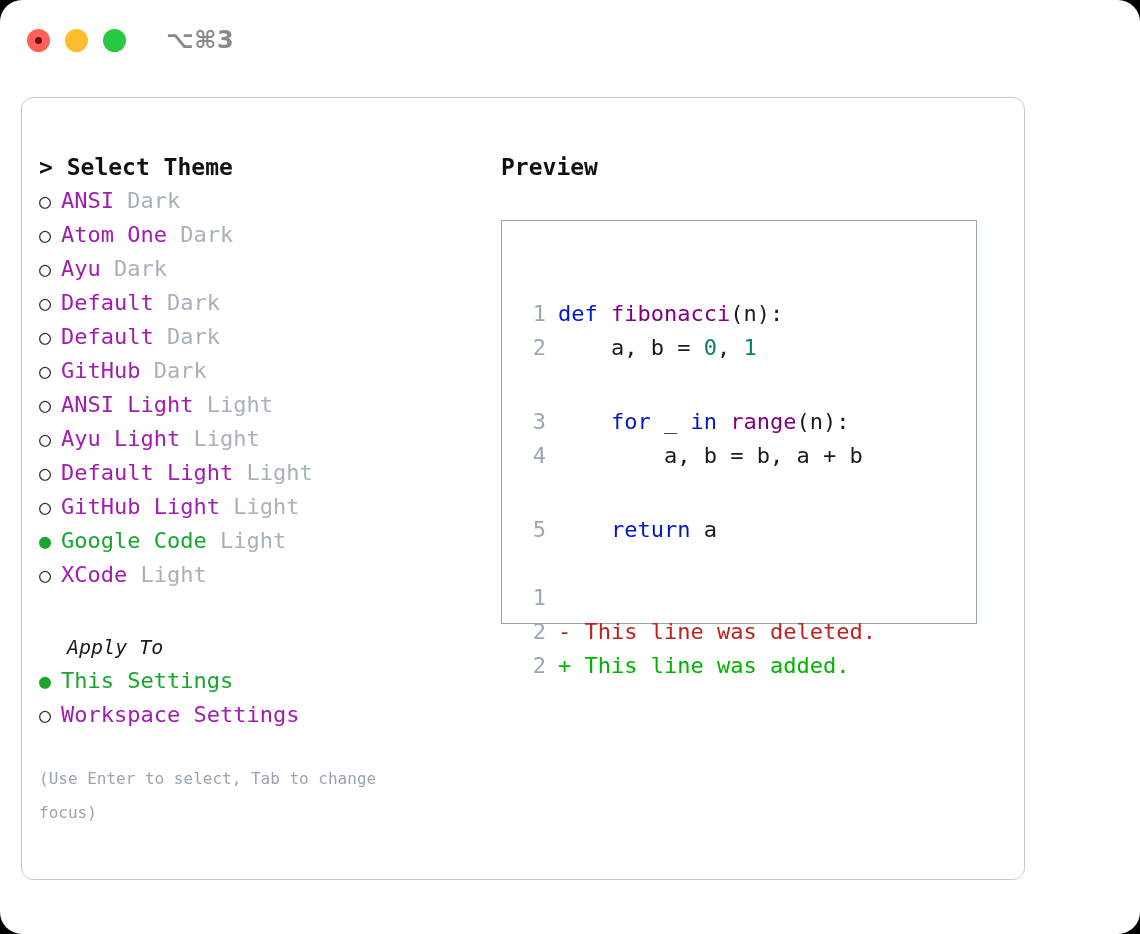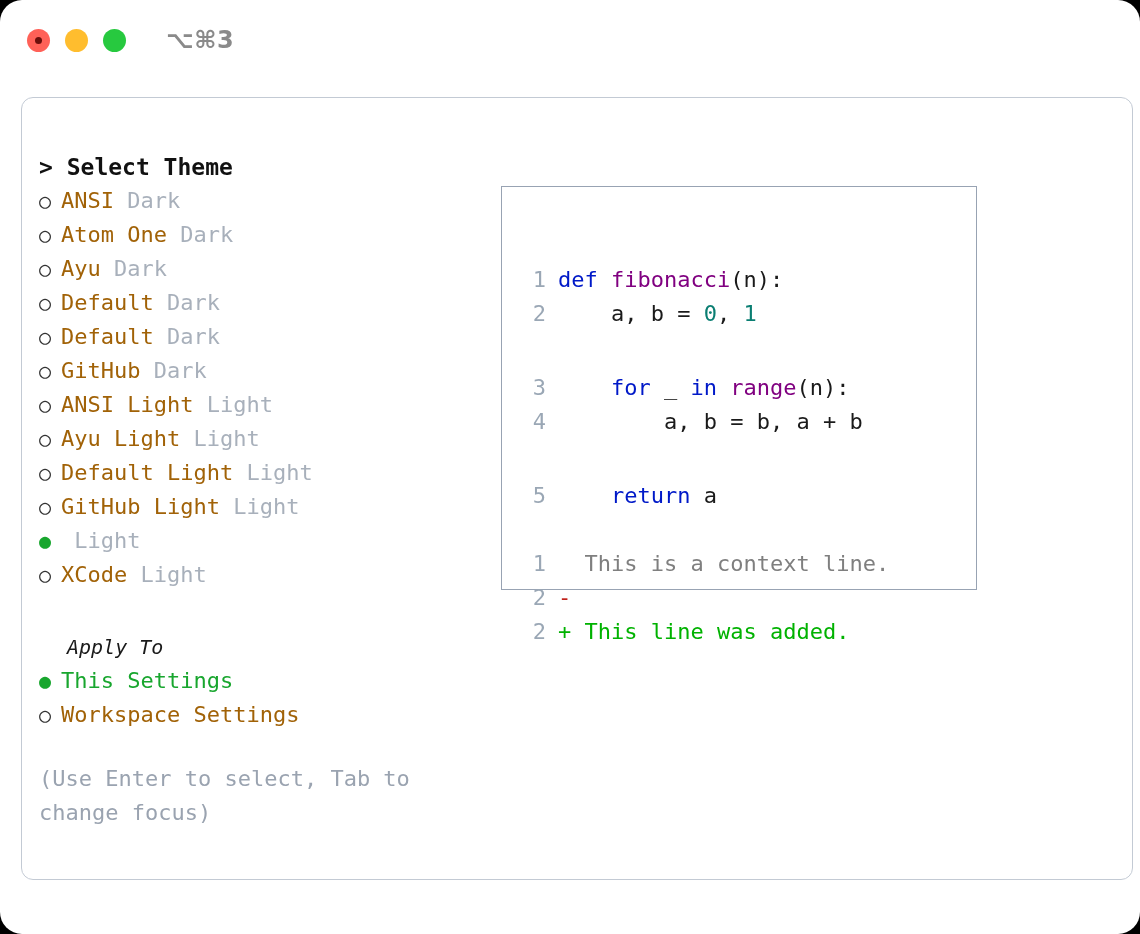--- a/index.html
+++ b/index.html
@@ -69,21 +69,21 @@
     color: #8a8a8a;
     letter-spacing: 0.5px;
     white-space: pre;
   }
 
   
   .panel {
     position: absolute;
     left: 21px;
     top: 97px;
-    width: 1112px;
+    width: 1004px;
     height: 783px;
     border: 1.6px solid #c3cad4;
     border-radius: 12px;
     box-sizing: border-box;
     background: #ffffff;
   }
 
   
   .left-col {
     position: absolute;
@@ -108,38 +108,38 @@
   .bullet {
     display: inline-block;
     width: 22px;
     flex: 0 0 22px;
     font-size: 20px;
     color: #333333;
   }
   .bullet.sel {
     color: #18a62e;
   }
-  .opt-name   { color: #a16207; }
+  .opt-name   { color: #a21caf; }
   .opt-name.sel { color: #18a62e; }
   .opt-tag    { color: #a8b0bb; }
 
   .section-gap { height: 38px; }
 
   .apply-title {
     font-size: 20px;
     line-height: 34px;
     color: #1a1a1a;
     padding-left: 28px;
     white-space: pre;
     font-style: italic;
   }
 
   .hint {
     margin-top: 30px;
-    font-size: 22px;
+    font-size: 16px;
     line-height: 34px;
     color: #9aa3b0;
     width: 400px;
     white-space: pre-wrap;
   }
 
   
   .right-col {
     position: absolute;
     left: 479px;
@@ -211,49 +211,50 @@
           <div class="option-row"><span class="bullet">○</span><span class="opt-name">ANSI</span><span> </span><span class="opt-tag">Dark</span></div>
           <div class="option-row"><span class="bullet">○</span><span class="opt-name">Atom One</span><span> </span><span class="opt-tag">Dark</span></div>
           <div class="option-row"><span class="bullet">○</span><span class="opt-name">Ayu</span><span> </span><span class="opt-tag">Dark</span></div>
           <div class="option-row"><span class="bullet">○</span><span class="opt-name">Default</span><span> </span><span class="opt-tag">Dark</span></div>
           <div class="option-row"><span class="bullet">○</span><span class="opt-name">Default</span><span> </span><span class="opt-tag">Dark</span></div>
           <div class="option-row"><span class="bullet">○</span><span class="opt-name">GitHub</span><span> </span><span class="opt-tag">Dark</span></div>
           <div class="option-row"><span class="bullet">○</span><span class="opt-name">ANSI Light</span><span> </span><span class="opt-tag">Light</span></div>
           <div class="option-row"><span class="bullet">○</span><span class="opt-name">Ayu Light</span><span> </span><span class="opt-tag">Light</span></div>
           <div class="option-row"><span class="bullet">○</span><span class="opt-name">Default Light</span><span> </span><span class="opt-tag">Light</span></div>
           <div class="option-row"><span class="bullet">○</span><span class="opt-name">GitHub Light</span><span> </span><span class="opt-tag">Light</span></div>
-          <div class="option-row"><span class="bullet sel">●</span><span> </span><span class="opt-tag">Light</span></div>
+          <div class="option-row"><span class="bullet sel">●</span><span class="opt-name sel">Google Code</span><span> </span><span class="opt-tag">Light</span></div>
           <div class="option-row"><span class="bullet">○</span><span class="opt-name">XCode</span><span> </span><span class="opt-tag">Light</span></div>
         </div>
 
       <div class="section-gap"></div>
 
       <div class="apply-title">Apply To</div>
 
       <div id="apply-list">
           <div class="option-row"><span class="bullet sel">●</span><span class="opt-name sel">This Settings</span></div>
           <div class="option-row"><span class="bullet">○</span><span class="opt-name">Workspace Settings</span></div>
         </div>
 
       <div class="hint">(Use Enter to select, Tab to change focus)</div>
     </div>
 
     <div class="right-col">
+      <div class="preview-label">Preview</div>
 
       <div class="preview-box">
         <div id="code-block">
             <div class="code-line"><span class="lineno">1</span><span class="tok-kw">def </span><span class="tok-fn">fibonacci</span><span class="tok-punc">(n):</span></div>
             <div class="code-line"><span class="lineno">2</span><span class="tok-plain">    a, b = </span><span class="tok-num">0</span><span class="tok-plain">, </span><span class="tok-num">1</span></div>
             <div class="code-line"><span class="lineno">3</span><span class="tok-kw">    for </span><span class="tok-plain">_ </span><span class="tok-kw">in </span><span class="tok-fn">range</span><span class="tok-punc">(n):</span></div>
             <div class="code-line"><span class="lineno">4</span><span class="tok-plain">        a, b = b, a + b</span></div>
             <div class="code-line"><span class="lineno">5</span><span class="tok-kw">    return </span><span class="tok-plain">a</span></div>
           </div>
         <div class="diff-gap"></div>
         <div id="diff-block">
-            <div class="code-line"><span class="lineno">1</span><span class="diff-ctx"> </span><span class="diff-ctx"> This is a context line.</span></div>
-            <div class="code-line"><span class="lineno">2</span><span class="diff-del">-</span></div>
+            <div class="code-line"><span class="lineno">1</span><span class="diff-ctx"> </span></div>
+            <div class="code-line"><span class="lineno">2</span><span class="diff-del">-</span><span class="diff-del"> This line was deleted.</span></div>
             <div class="code-line"><span class="lineno">2</span><span class="diff-add">+</span><span class="diff-add"> This line was added.</span></div>
           </div>
       </div>
     </div>
 
   </div>
 </div>
 
 </body></html>

